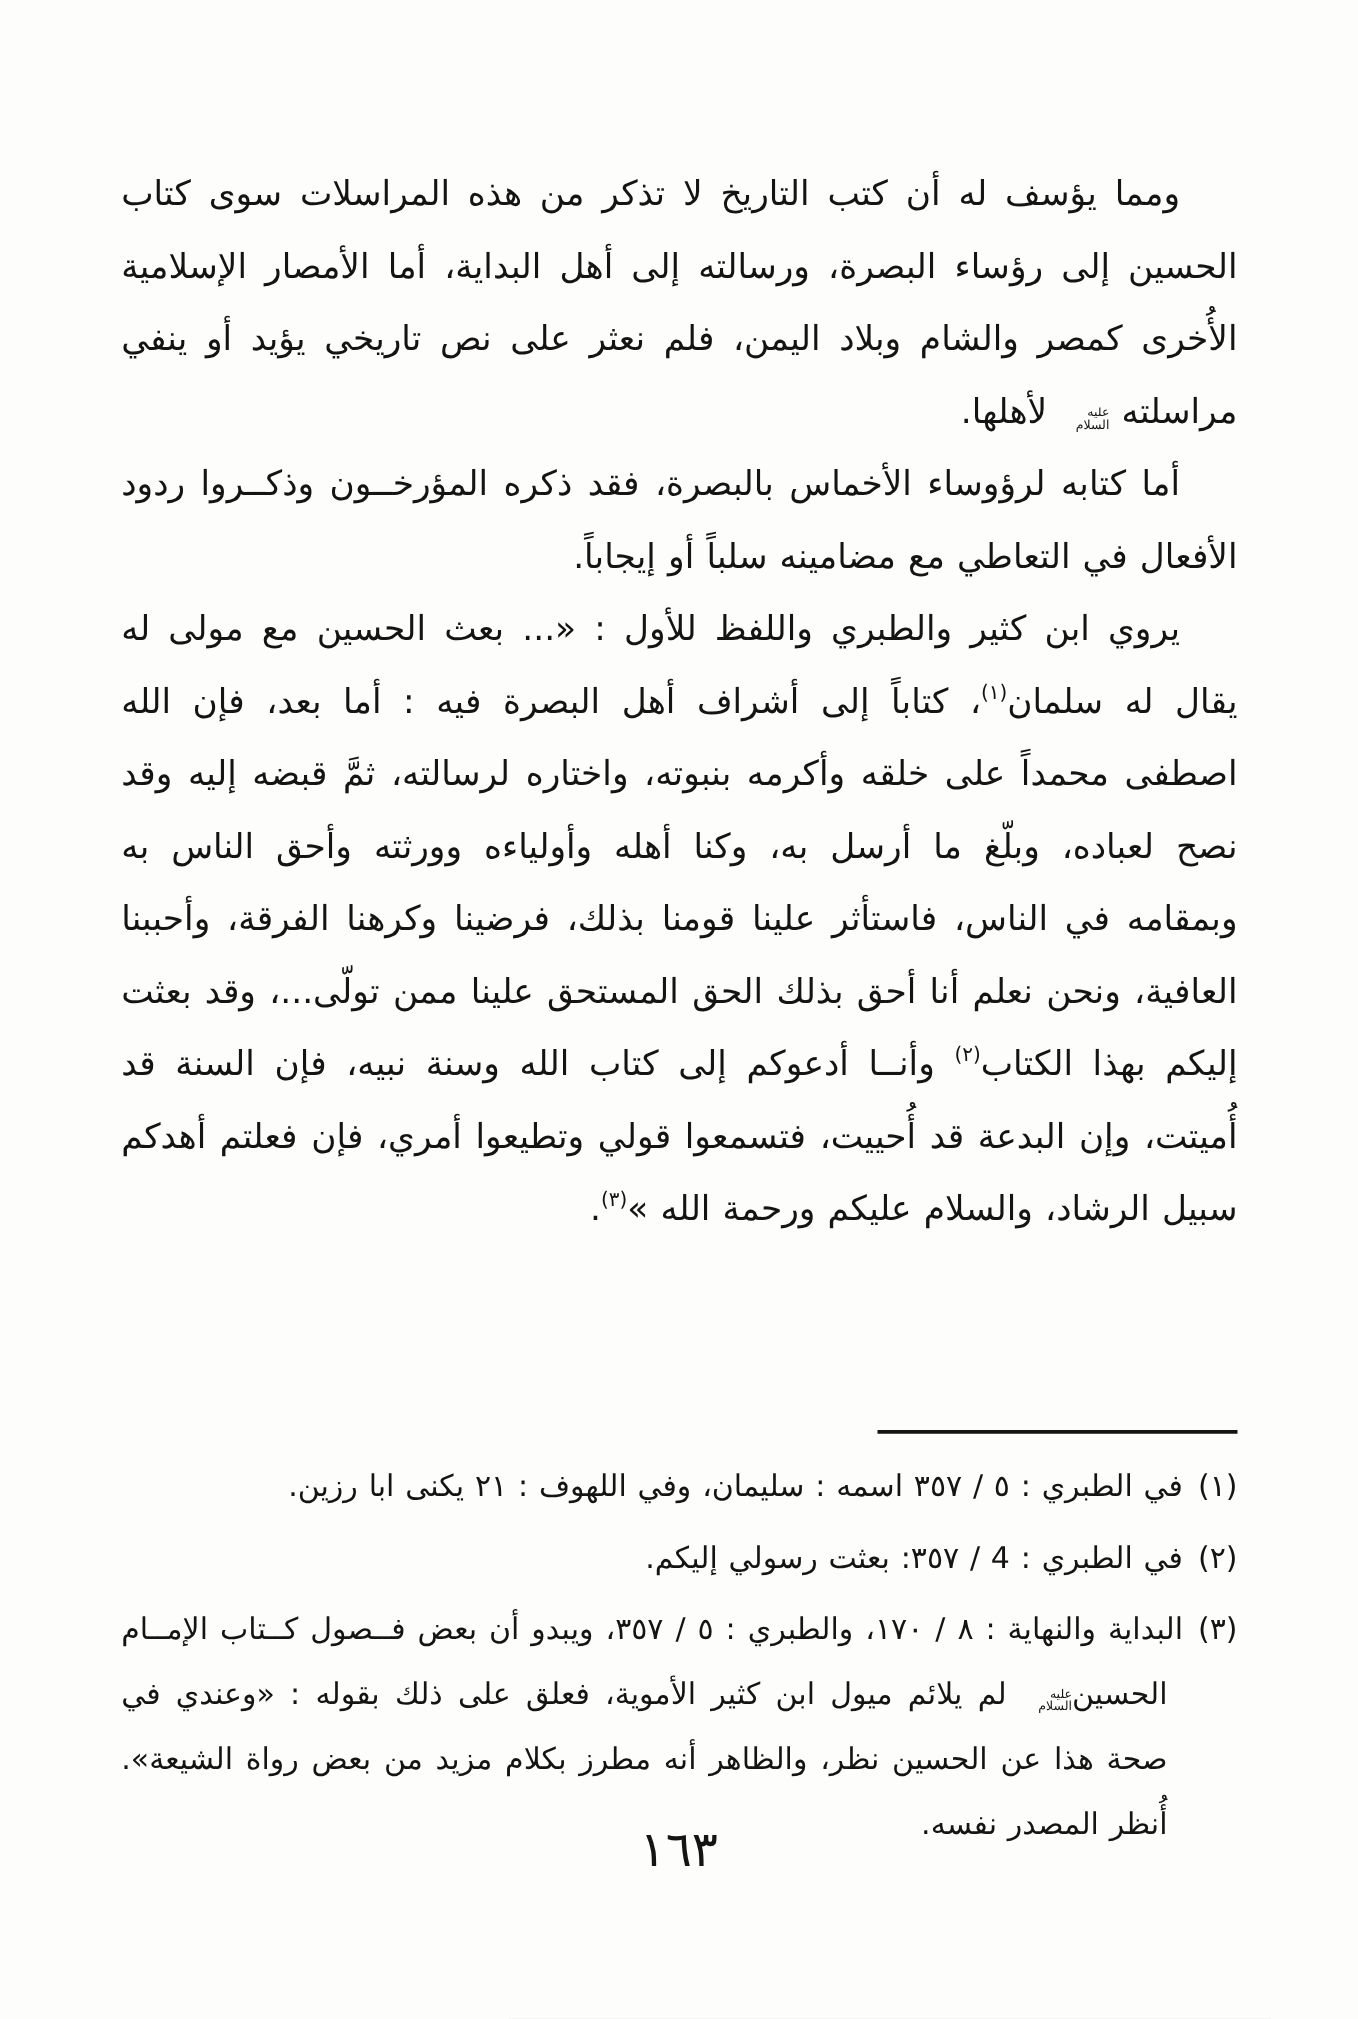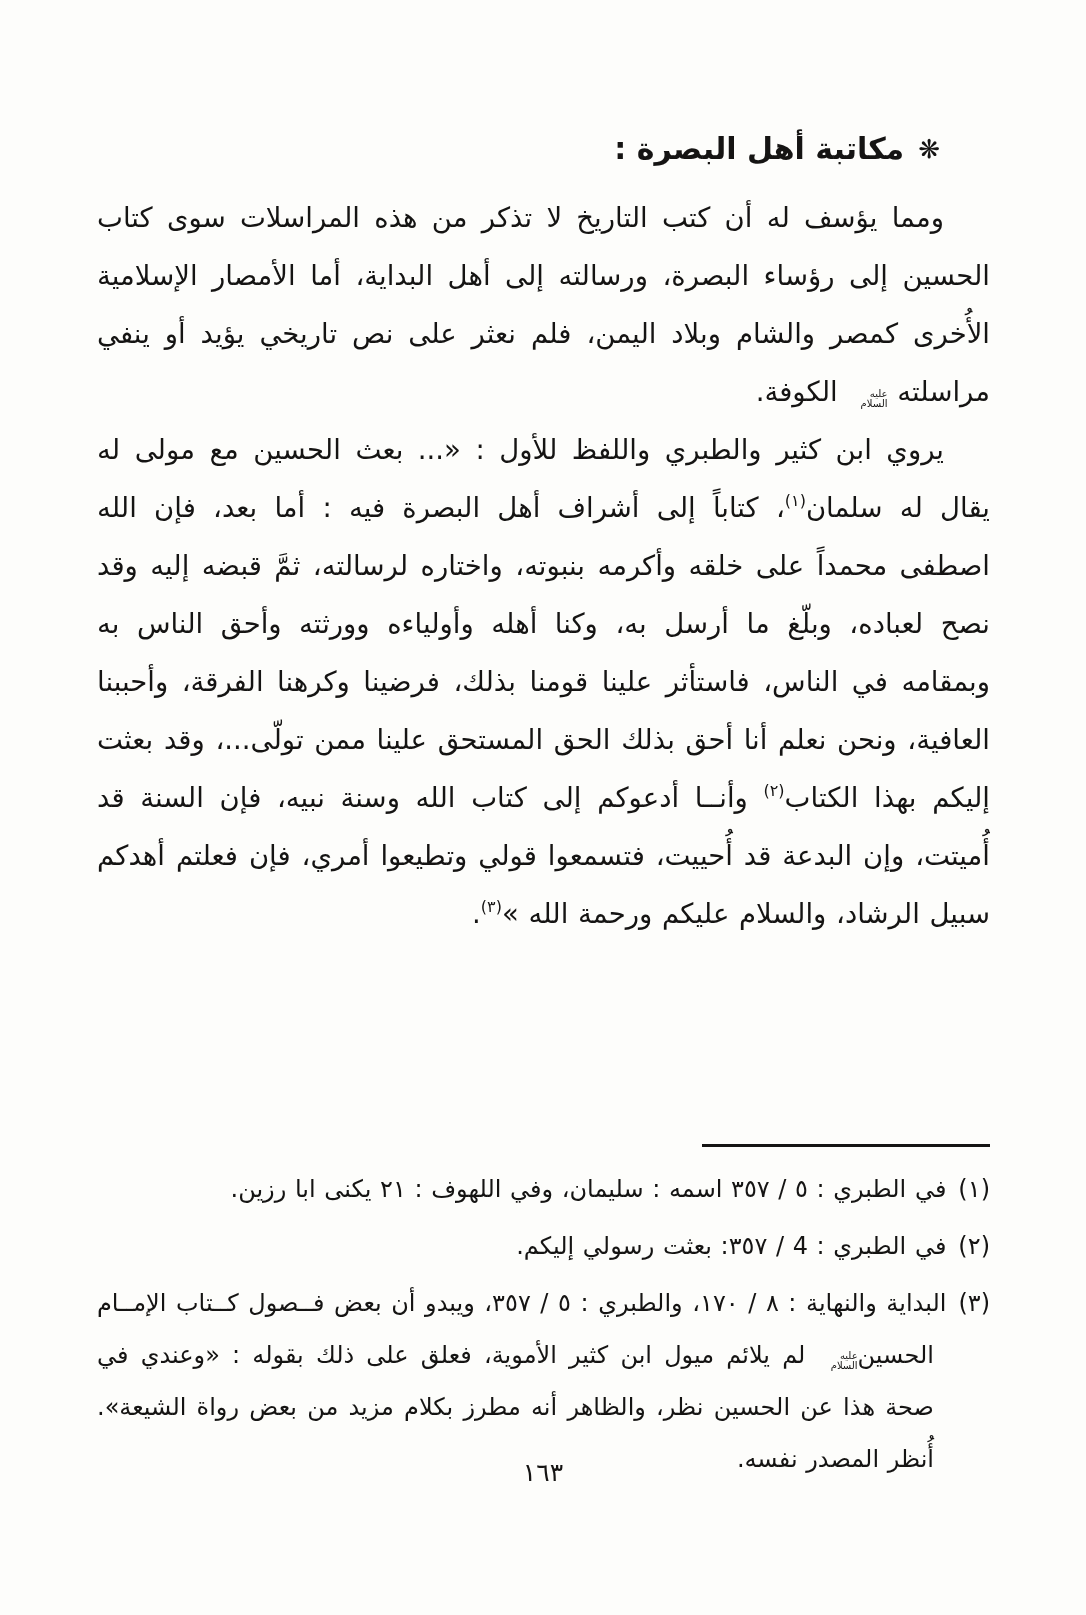--- a/index.html
+++ b/index.html
@@ -75,35 +75,33 @@
     padding-right: 56px;
     text-indent: -56px;
     margin-bottom: 5px;
     word-spacing: 1px;
   }
   .fnnum { margin-left: 12px; }
   .pagenum {
     position: absolute;
     top: 1458px; left: 0; right: 0;
     text-align: center;
-    font-size: 25px;
+    font-size: 39px;
     letter-spacing: 3px;
   }
 </style>
 </head>
 <body>
 
 <div class="page">
 
   <div class="content">
-    <h2 class="heading">
-      <span class="hsym">❋</span><span>مكاتبة أهل البصرة :</span>
-    </h2>
     <div class="bodytext" id="bodytext">
-        <p class="para"><span>ومما يؤسف له أن كتب التاريخ لا تذكر من هذه المراسلات سوى كتاب الحسين إلى رؤساء البصرة، ورسالته إلى أهل البداية، أما الأمصار الإسلامية الأُخرى كمصر والشام وبلاد اليمن، فلم نعثر على نص تاريخي يؤيد أو ينفي مراسلته </span><span class="hon">عليه السلام</span><span> الكوفة.</span></p>
+        <p class="para"><span>ومما يؤسف له أن كتب التاريخ لا تذكر من هذه المراسلات سوى كتاب الحسين إلى رؤساء البصرة، ورسالته إلى أهل البداية، أما الأمصار الإسلامية الأُخرى كمصر والشام وبلاد اليمن، فلم نعثر على نص تاريخي يؤيد أو ينفي مراسلته </span><span class="hon">عليه السلام</span><span> لأهلها.</span></p>
+        <p class="para"><span>أما كتابه لرؤوساء الأخماس بالبصرة، فقد ذكره المؤرخــون وذكــروا ردود الأفعال في التعاطي مع مضامينه سلباً أو إيجاباً.</span></p>
         <p class="para"><span>يروي ابن كثير والطبري واللفظ للأول : «... بعث الحسين مع مولى له يقال له سلمان</span><span class="supref">(١)</span><span>، كتاباً إلى أشراف أهل البصرة فيه : أما بعد، فإن الله اصطفى محمداً على خلقه وأكرمه بنبوته، واختاره لرسالته، ثمَّ قبضه إليه وقد نصح لعباده، وبلّغ ما أرسل به، وكنا أهله وأولياءه وورثته وأحق الناس به وبمقامه في الناس، فاستأثر علينا قومنا بذلك، فرضينا وكرهنا الفرقة، وأحببنا العافية، ونحن نعلم أنا أحق بذلك الحق المستحق علينا ممن تولّى...، وقد بعثت إليكم بهذا الكتاب</span><span class="supref">(٢)</span><span> وأنــا أدعوكم إلى كتاب الله وسنة نبيه، فإن السنة قد أُميتت، وإن البدعة قد أُحييت، فتسمعوا قولي وتطيعوا أمري، فإن فعلتم أهدكم سبيل الرشاد، والسلام عليكم ورحمة الله »</span><span class="supref">(٣)</span><span>.</span></p>
       </div>
   </div>
 
   <div class="fnsep"></div>
 
   <div class="footnotes" id="footnotes">
       <div class="footnote"><span class="fnnum">(١)</span><span>في الطبري : ٥ / ٣٥٧ اسمه : سليمان، وفي اللهوف : ٢١ يكنى ابا رزين.</span></div>
       <div class="footnote"><span class="fnnum">(٢)</span><span>في الطبري : 4 / ٣٥٧: بعثت رسولي إليكم.</span></div>
       <div class="footnote"><span class="fnnum">(٣)</span><span>البداية والنهاية : ٨ / ١٧٠، والطبري : ٥ / ٣٥٧، ويبدو أن بعض فــصول كــتاب الإمــام الحسين</span><span class="hon">عليه السلام</span><span> لم يلائم ميول ابن كثير الأموية، فعلق على ذلك بقوله : «وعندي في صحة هذا عن الحسين نظر، والظاهر أنه مطرز بكلام مزيد من بعض رواة الشيعة». أُنظر المصدر نفسه.</span></div>

